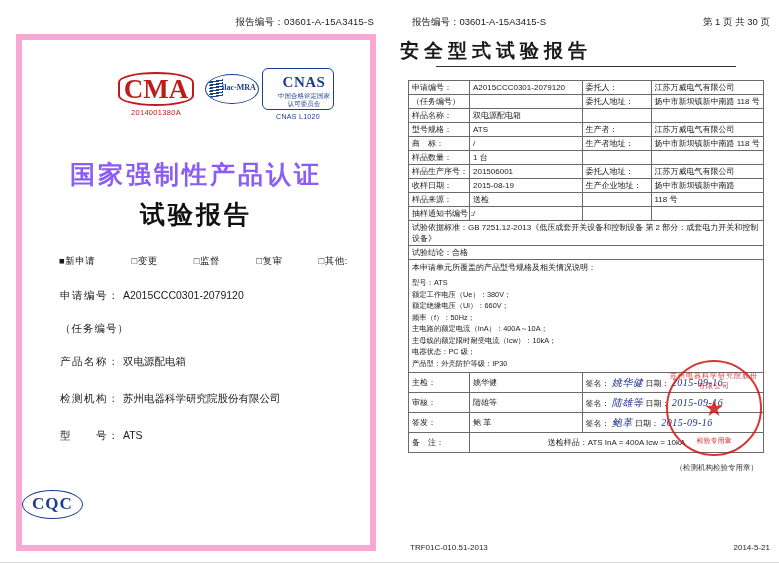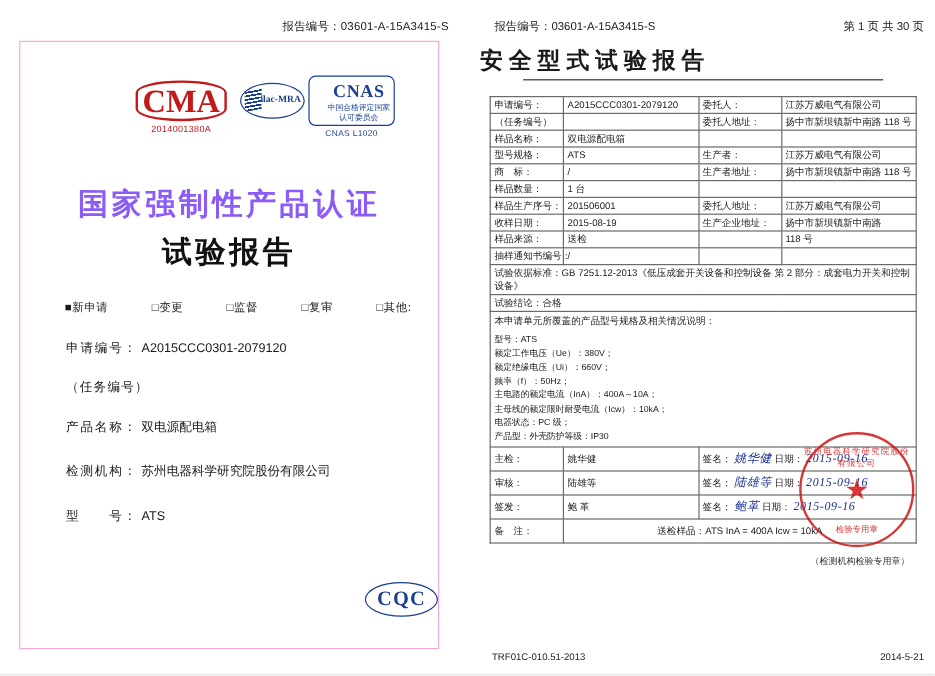--- a/index.html
+++ b/index.html
@@ -37,21 +37,21 @@
     font-size: 9.5px;
     white-space: nowrap;
     letter-spacing: 0.2px;
   }
   .cover-box {
     position: absolute;
     left: 8px;
     top: 26px;
     width: 348px;
     height: 505px;
-    border: 1px solid #f9a8d4;
+    border: 6px solid #f9a8d4;
     background: #fff;
     text-decoration: underline;
   }
   .logos {
     position: absolute;
     top: 28px;
     left: 0;
     width: 100%;
     height: 62px;
   }
@@ -197,21 +197,21 @@
   .cover-fields .sub {
     margin-top: 3px;
     margin-bottom: 18px;
     letter-spacing: 1px;
   }
   .cqc {
     position: absolute;
     bottom: 26px;
     left: 0;
     width: 100%;
-    text-align: right;
+    text-align: left;
   }
   .cqc-mark {
     display: inline-block;
     font-family: "Liberation Serif", serif;
     font-size: 17px;
     font-weight: bold;
     color: #1b3f8f;
     border: 1.5px solid #1b3f8f;
     border-radius: 50%;
     padding: 3px 9px 4px 9px;

